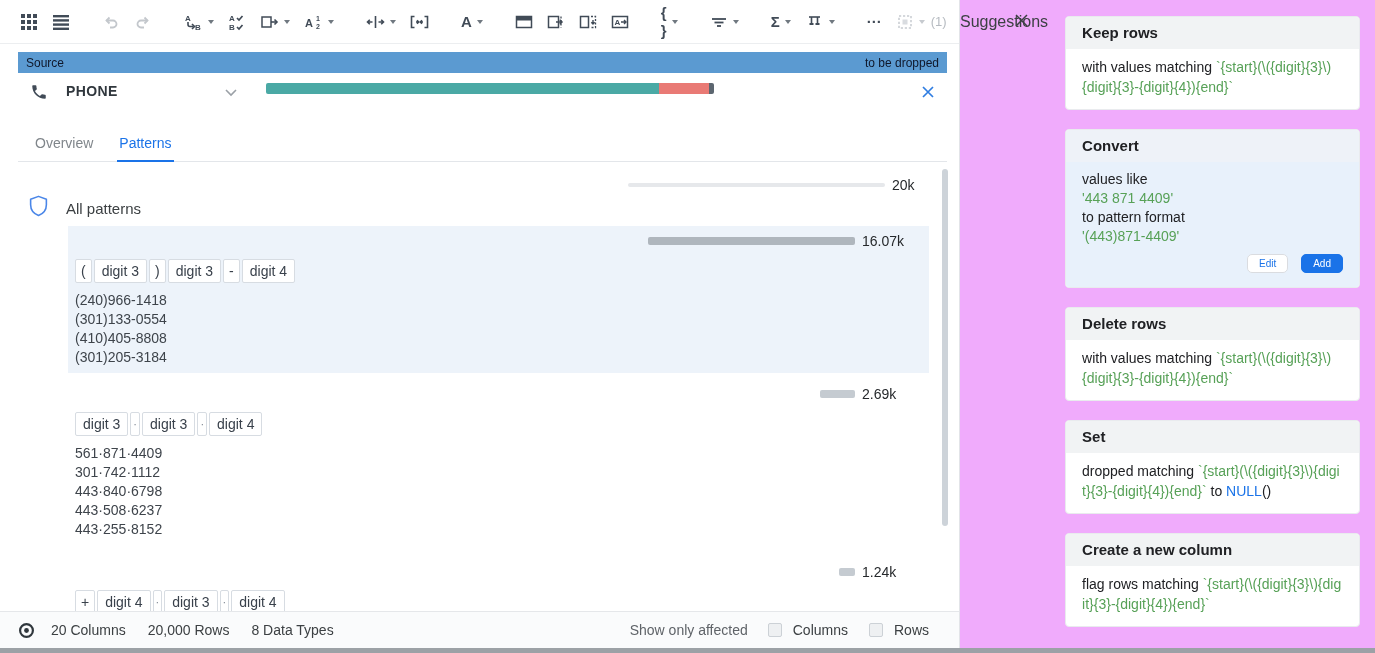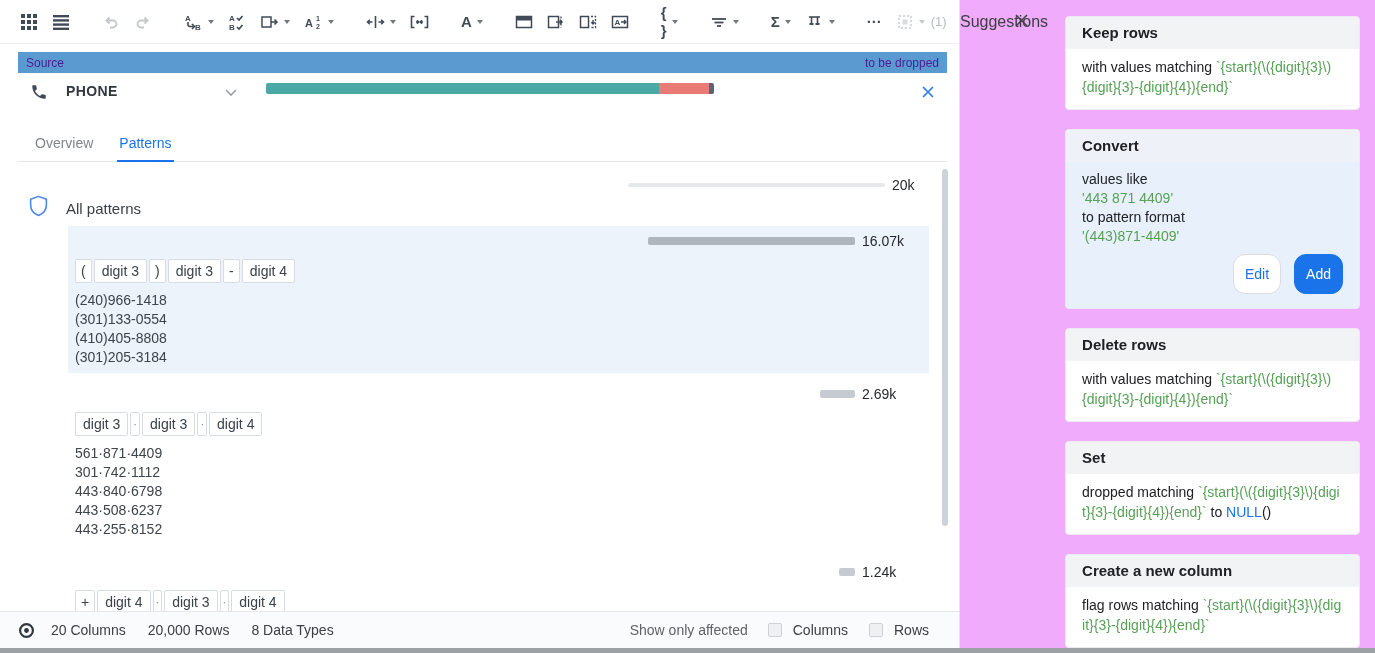--- a/index.html
+++ b/index.html
@@ -17,21 +17,21 @@
   .tb svg { display:block; }
   .tb-glyph { font-size:15px; font-weight:bold; color:#414b57; line-height:18px; }
   .caret { width:0; height:0; border-left:3.5px solid transparent; border-right:3.5px solid transparent; border-top:4px solid #707880; margin-left:2px; }
   .caret.dis { border-top-color:#c6cacf; }
   .sep { width:1px; height:24px; background:#e4e6e9; margin:0 6px; }
   .tb.disabled { color:#c6cacf; }
   .tb .cnt { font-size:13px; color:#b6bbc1; margin-left:3px; }
   .tb-right { margin-left:auto; display:flex; align-items:center; gap:8px; }
 
   
-  .source-bar { margin:8px 12px 0 18px; height:21px; background:#5b9ad1; color:#4c1d95;
+  .source-bar { margin:8px 12px 0 18px; height:21px; background:#5b9ad1; color:#0f172a;
     font-size:12px; display:flex; justify-content:space-between; align-items:center; padding:0 8px; }
 
   
   .col-row { margin:10px 22px 0 18px; height:34px; display:flex; align-items:flex-start; }
   .col-row .phone-ic { margin-left:12px; }
   .col-name { margin-left:18px; font-size:14px; font-weight:bold; letter-spacing:.4px; color:#30373d; width:128px; }
   .chev { margin-left:30px; }
   .qbar { margin-left:28px; width:448px; height:11px; display:flex; border-radius:2px; overflow:hidden; cursor:pointer; }
   .q-valid { background:#4aa9a5; }
   .q-invalid { background:#e97a75; }
@@ -84,21 +84,21 @@
   .cards { padding:16px 15px 0 17px; overflow:hidden; }
   .card { background:#fff; border:1px solid #e9ebee; border-radius:4px; margin-bottom:19px; overflow:hidden; cursor:pointer; }
   .card-h { background:#f1f3f4; padding:7px 16px 8px; font-size:15px; font-weight:bold; color:#202124; }
   .card-b { padding:8px 16px 12px; font-size:14px; color:#202124; line-height:20px; }
   .card.selected .card-h { background:#eef2f8; }
   .card.selected .card-b { background:#e8f1fb; }
   .seg-g { color:#57a157; word-break:break-all; }
   .seg-b { color:#1a73e8; }
   .cv-line { line-height:19px; }
   .btn-row { display:flex; justify-content:flex-end; gap:13px; margin-top:8px; margin-bottom:2px; }
-  .btn { font-size:14px; border-radius:12px; padding:11px 11px; cursor:pointer; }
+  .btn { font-size:10px; border-radius:5px; padding:3px 11px; cursor:pointer; }
   .btn-edit { background:#fff; color:#1a73e8; border:1px solid #dadce0; }
   .btn-add { background:#1a73e8; color:#fff; border:1px solid #1a73e8; }
 </style>
 </head>
 <body>
 
 <div class="app">
 <div class="main-row">
 
   <div class="left">

